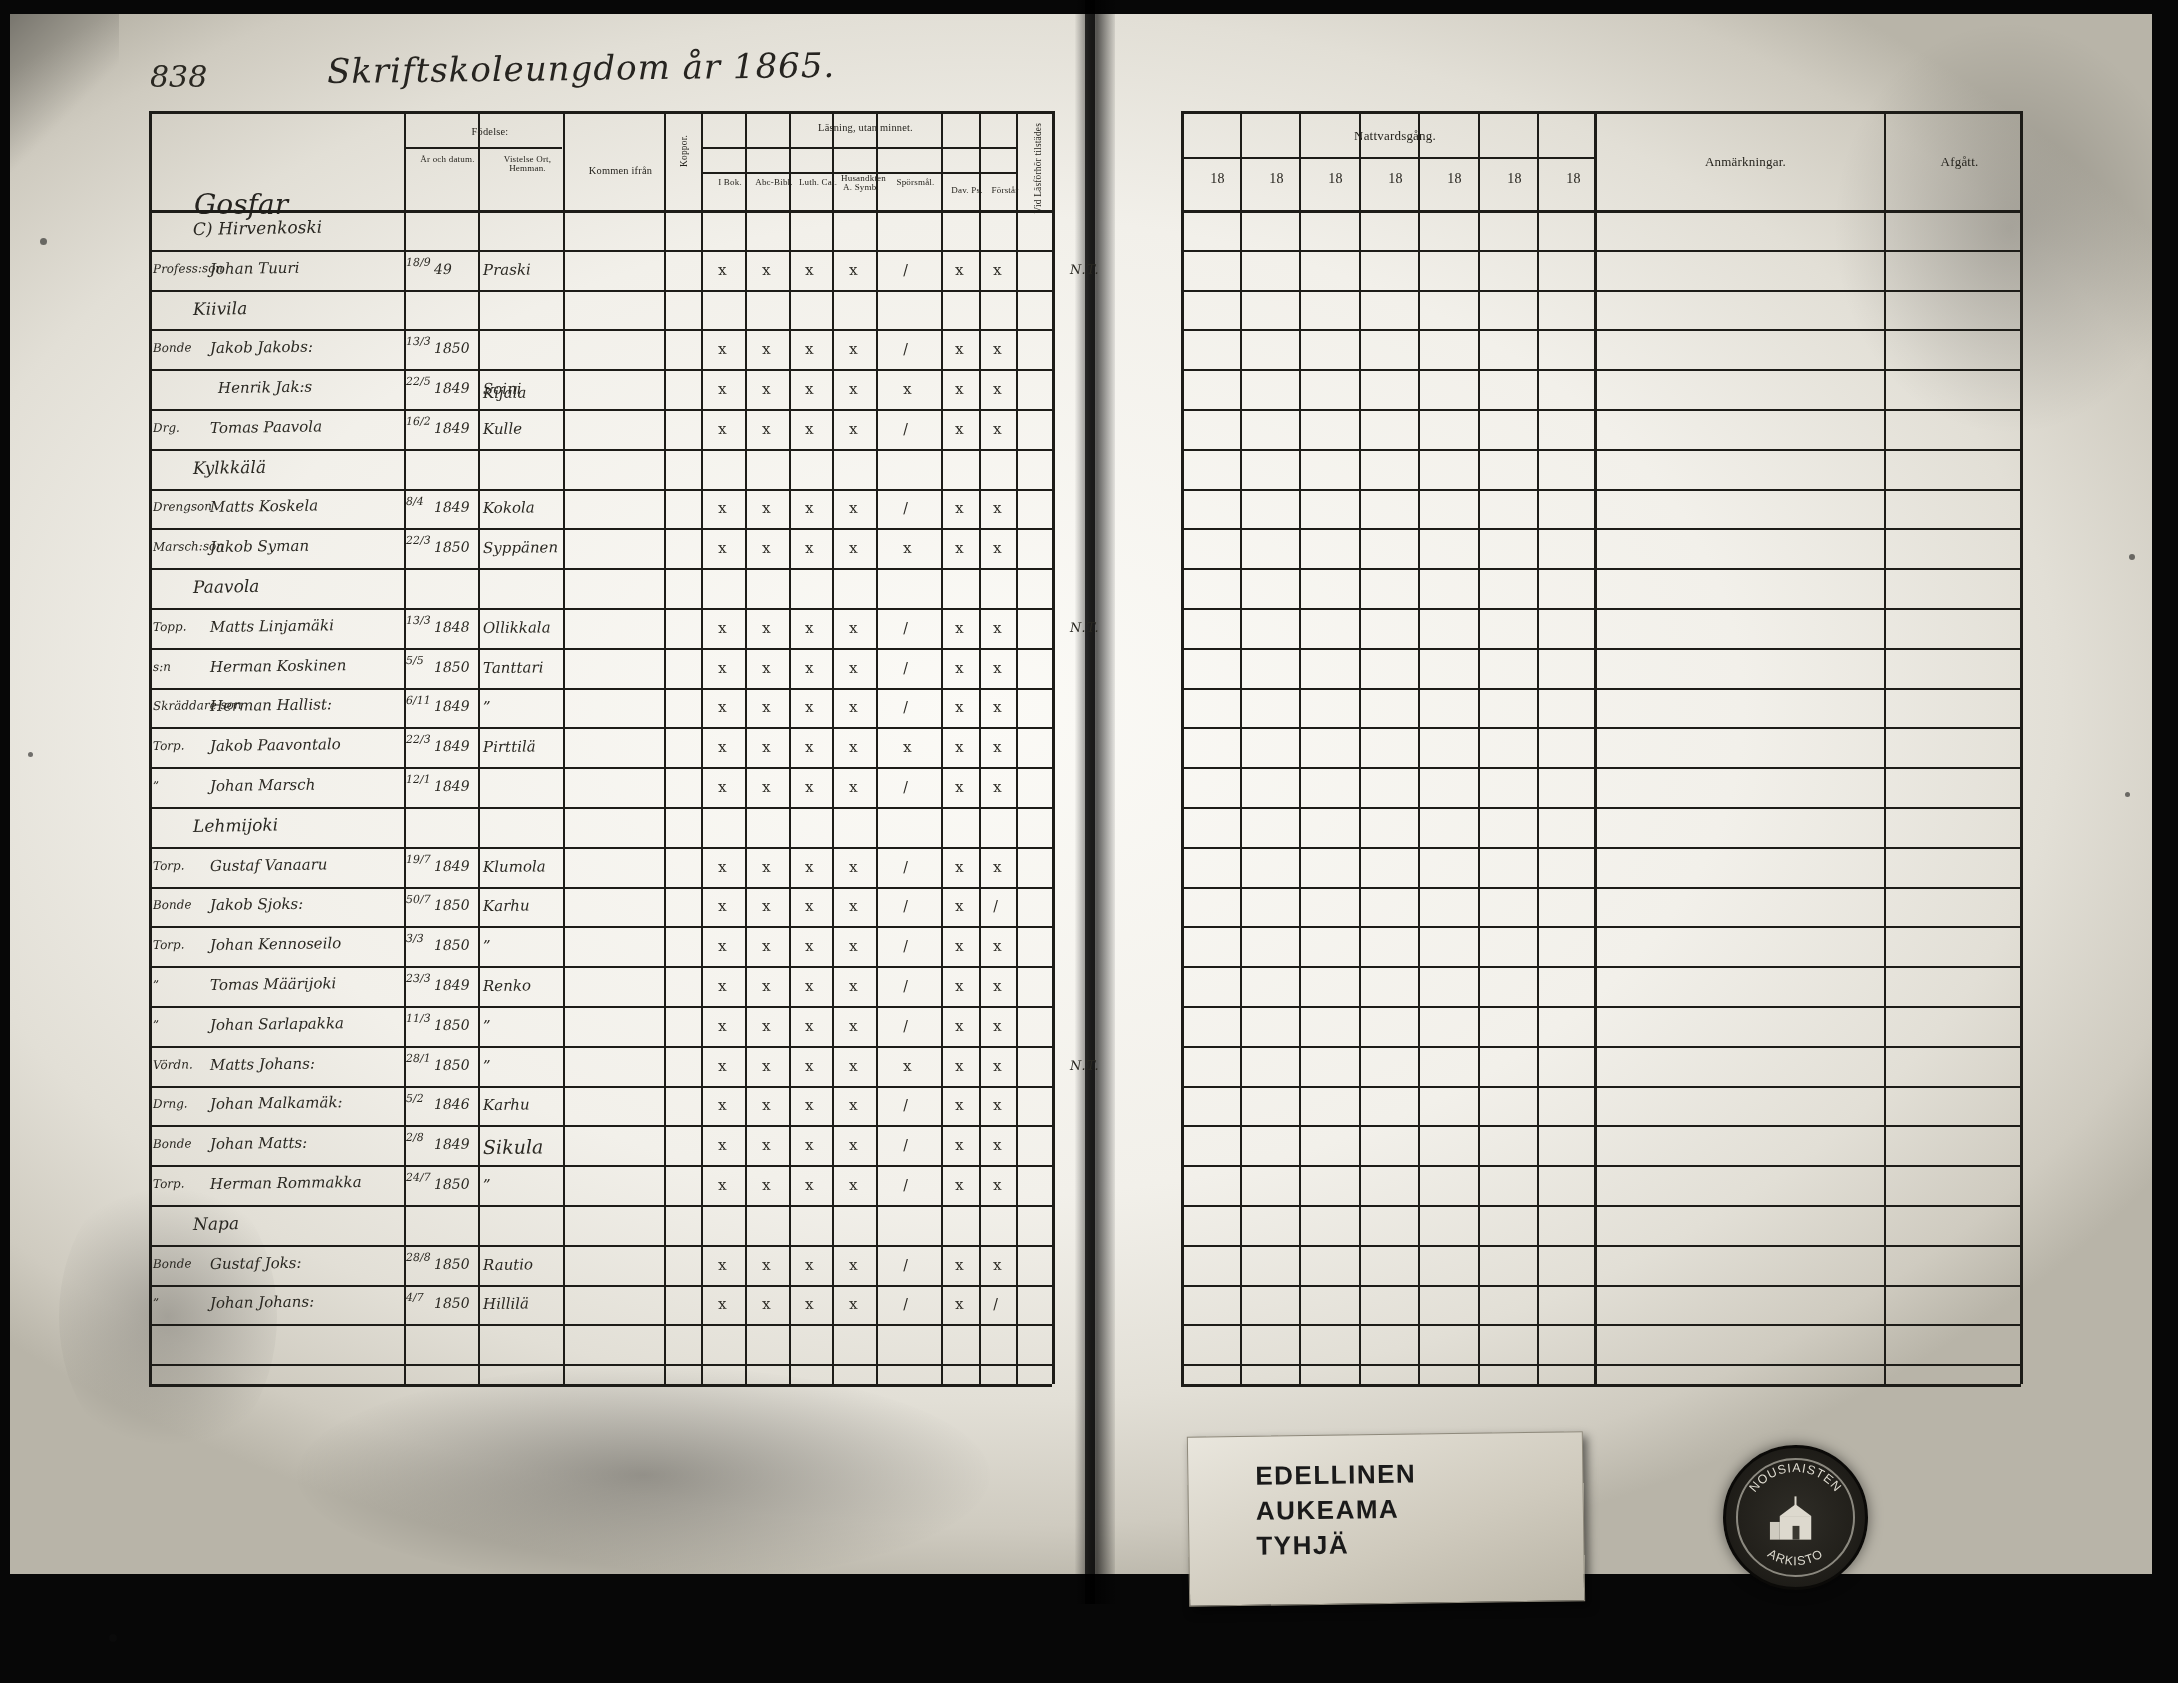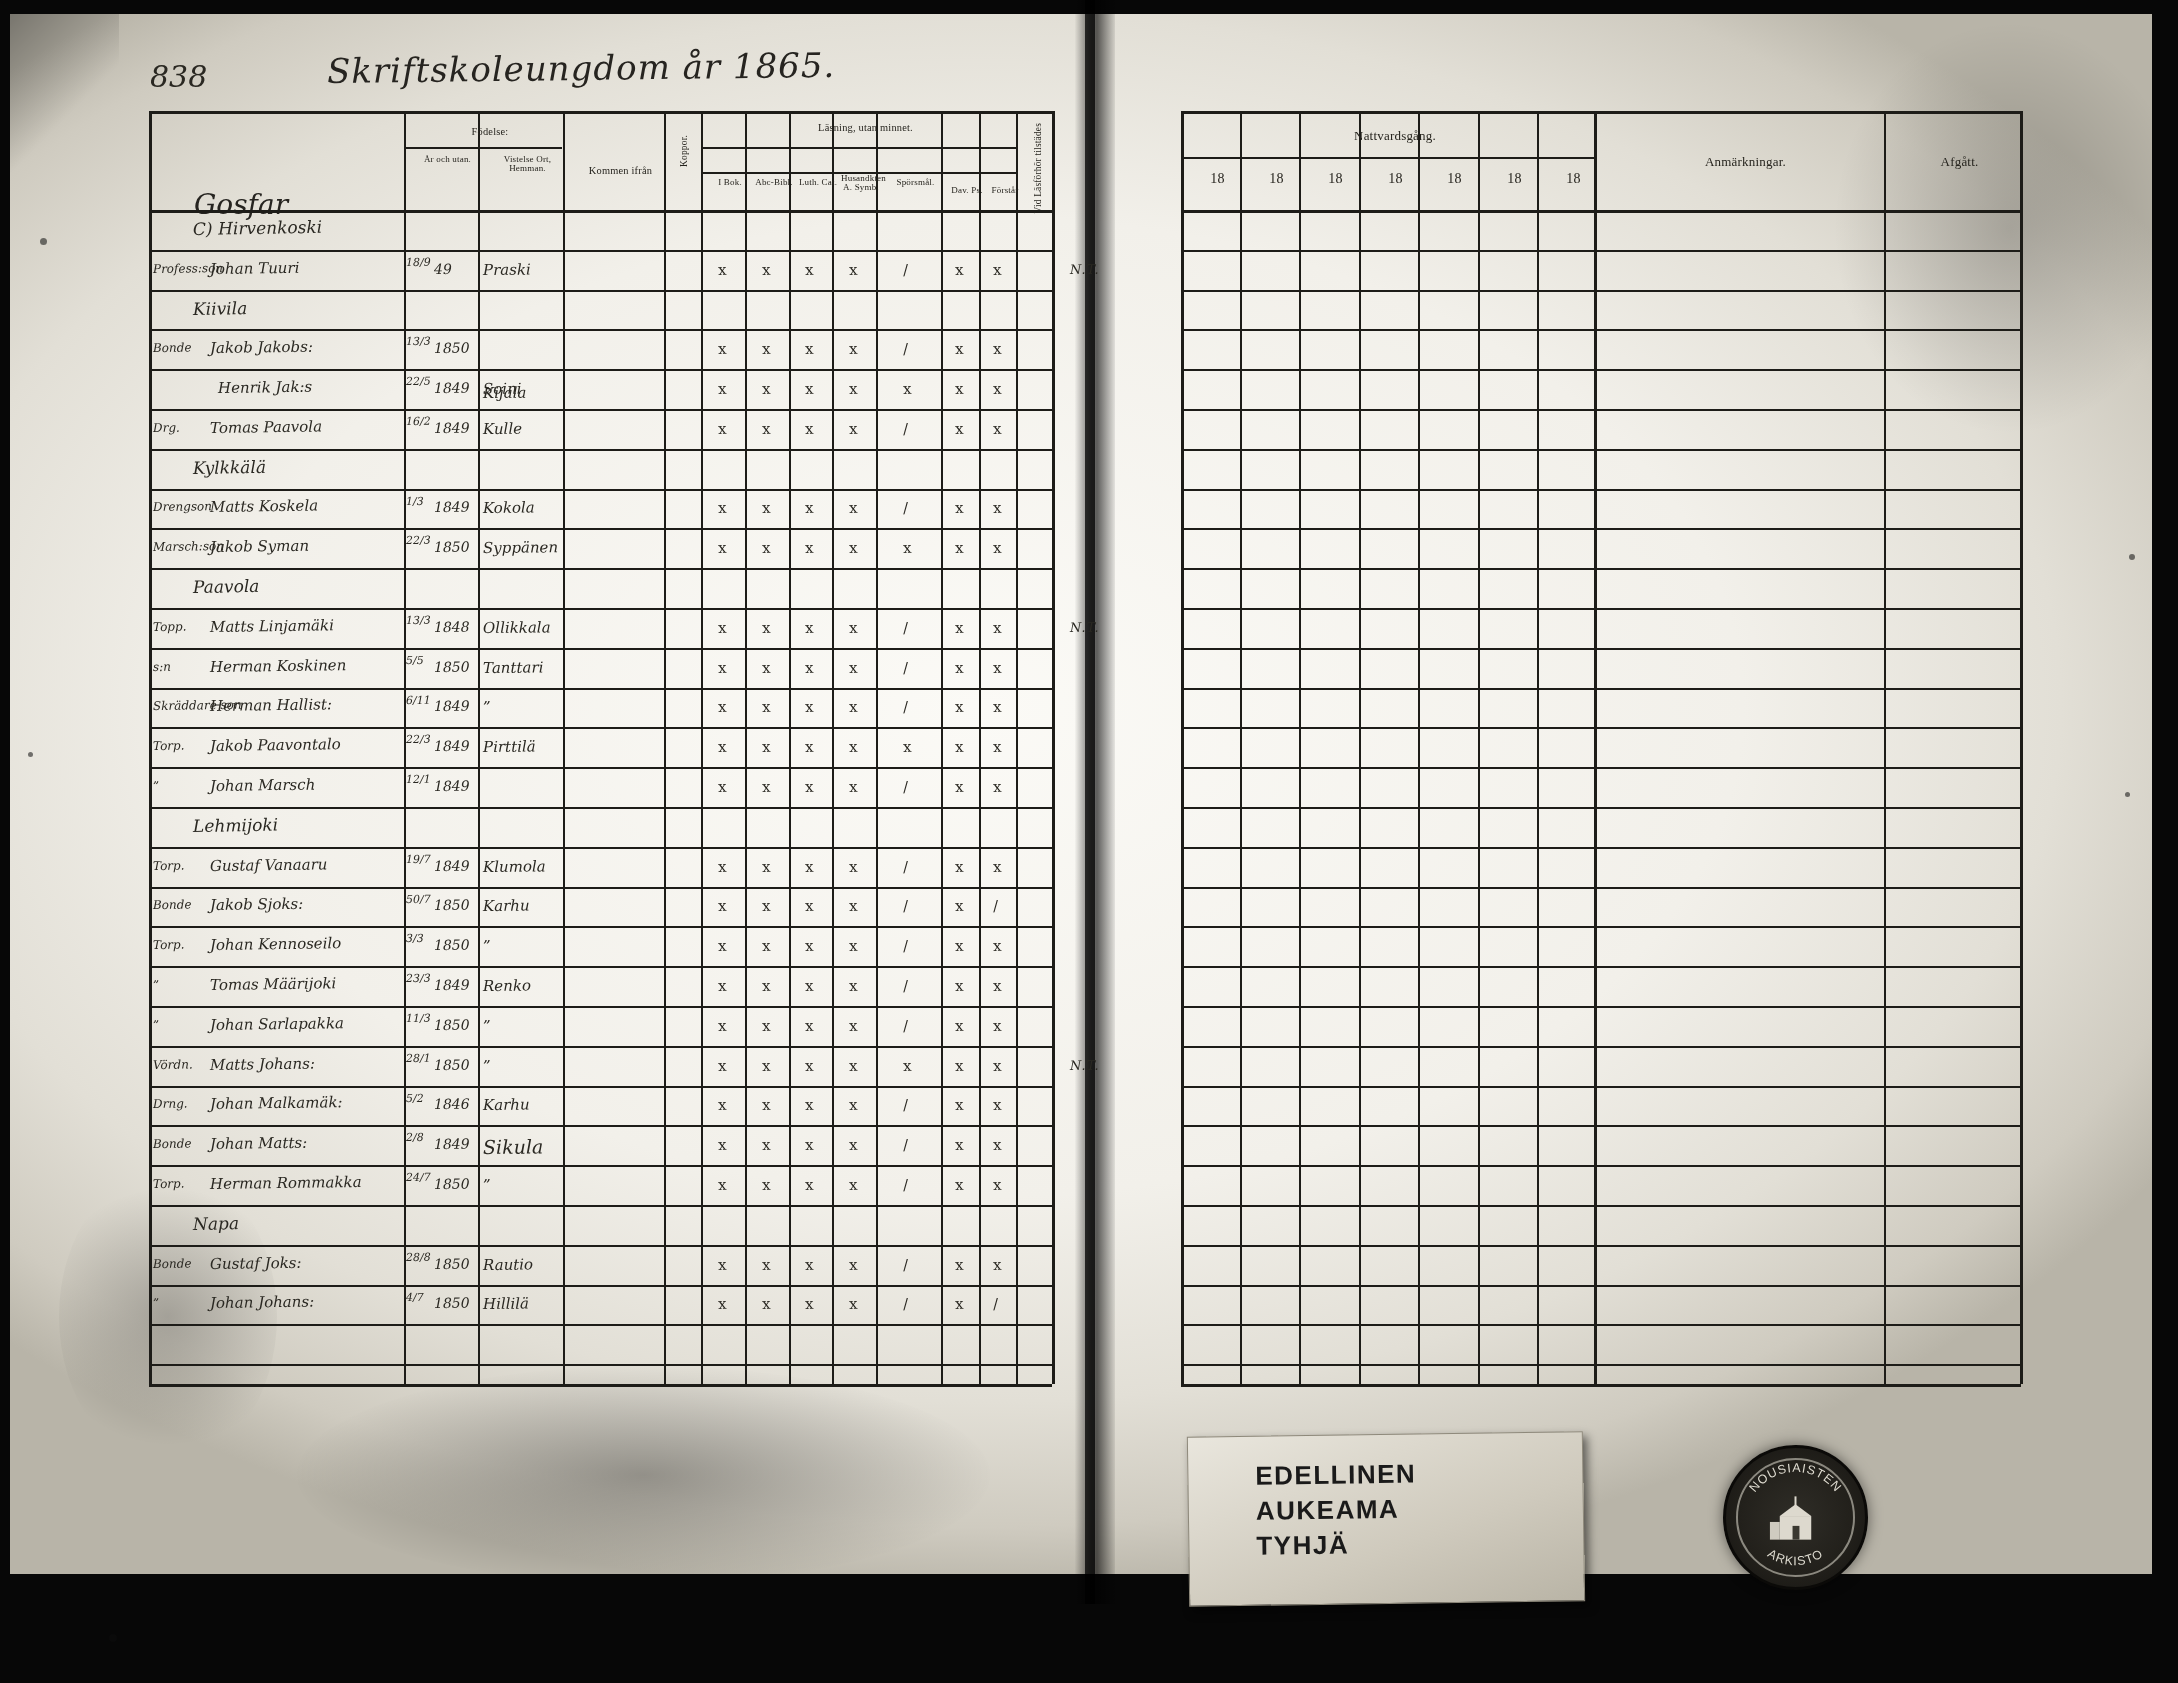--- a/index.html
+++ b/index.html
@@ -248,21 +248,21 @@
       <div class="ln v2" style="left: 1871px; top: 0px; height: 1273px;"></div>
       <div class="ln h2" style="left: 0px; top: 0px; width: 903px;"></div>
       <div class="ln h2" style="left: 1032px; top: 0px; width: 840px;"></div>
       <div class="ln h" style="left: 255px; top: 36px; width: 158px;"></div>
       <div class="ln h" style="left: 552px; top: 36px; width: 315px;"></div>
       <div class="ln h" style="left: 552px; top: 61px; width: 315px;"></div>
       <div class="ln h" style="left: 1032px; top: 46px; width: 414px;"></div>
       <div class="ln h2" style="left: 0px; top: 99px; width: 903px;"></div>
       <div class="ln h2" style="left: 1032px; top: 99px; width: 840px;"></div>
       <div class="hl sm" style="left: 255px; top: 16px; width: 158px;">Födelse:</div>
-      <div class="hl xs" style="left: 259px; top: 44px; width: 65px;">År och utan.</div>
+      <div class="hl xs" style="left: 259px; top: 44px; width: 65px;">År och datum.</div>
       <div class="hl xs" style="left: 333px; top: 44px; width: 77px;">Vistelse Ort, Hemman.</div>
       <div class="hl sm" style="left: 418px; top: 55px; width: 93px;">Kommen ifrån</div>
       <div class="hl vert" style="left: 524px; top: 24px;">Koppor.</div>
       <div class="hl sm" style="left: 552px; top: 12px; width: 315px;">Läsning, utan minnet.</div>
       <div class="hl xs" style="left: 553px; top: 67px; width: 42px;">I Bok.</div>
       <div class="hl xs" style="left: 597px; top: 67px; width: 42px;">Abc-Bibl.</div>
       <div class="hl xs" style="left: 641px; top: 67px; width: 42px;">Luth. Cat.</div>
       <div class="hl xs" style="left: 685px; top: 63px; width: 40px;">Husandkten A. Symb.</div>
       <div class="hl xs" style="left: 729px; top: 67px; width: 61px;">Spörsmål.</div>
       <div class="hl xs" style="left: 793px; top: 75px; width: 36px;">Dav. Ps.</div>
@@ -386,21 +386,21 @@
       <div class="hw tick" style="left: 569px; top: 309px; transform: rotate(-2deg);">x</div>
       <div class="hw tick" style="left: 613px; top: 309px; transform: rotate(-2deg);">x</div>
       <div class="hw tick" style="left: 656px; top: 309px; transform: rotate(-2deg);">x</div>
       <div class="hw tick" style="left: 700px; top: 309px; transform: rotate(-2deg);">x</div>
       <div class="hw tick" style="left: 754px; top: 309px; transform: rotate(-2deg);">/</div>
       <div class="hw tick" style="left: 806px; top: 309px; transform: rotate(-2deg);">x</div>
       <div class="hw tick" style="left: 844px; top: 309px; transform: rotate(-2deg);">x</div>
       <div class="hw place" style="left: 44px; top: 347px; transform: rotate(-1deg);">Kylkkälä</div>
       <div class="hw small" style="left: 4px; top: 389px; transform: rotate(-0.8deg); font-size: 12px;">Drengson</div>
       <div class="hw name" style="left: 61px; top: 387px; transform: rotate(-0.8deg); font-size: 15px;">Matts Koskela</div>
-      <div class="hw small" style="left: 257px; top: 384px; transform: rotate(-0.5deg); font-size: 11px;">1/3</div>
+      <div class="hw small" style="left: 257px; top: 384px; transform: rotate(-0.5deg); font-size: 11px;">8/4</div>
       <div class="hw date" style="left: 285px; top: 388px; transform: rotate(-0.5deg); font-size: 14px;">1849</div>
       <div class="hw small" style="left: 334px; top: 388px; transform: rotate(-0.6deg); font-size: 15px;">Kokola</div>
       <div class="hw tick" style="left: 569px; top: 388px; transform: rotate(-2deg);">x</div>
       <div class="hw tick" style="left: 613px; top: 388px; transform: rotate(-2deg);">x</div>
       <div class="hw tick" style="left: 656px; top: 388px; transform: rotate(-2deg);">x</div>
       <div class="hw tick" style="left: 700px; top: 388px; transform: rotate(-2deg);">x</div>
       <div class="hw tick" style="left: 754px; top: 388px; transform: rotate(-2deg);">/</div>
       <div class="hw tick" style="left: 806px; top: 388px; transform: rotate(-2deg);">x</div>
       <div class="hw tick" style="left: 844px; top: 388px; transform: rotate(-2deg);">x</div>
       <div class="hw small" style="left: 4px; top: 429px; transform: rotate(-0.8deg); font-size: 12px;">Marsch:son</div>

